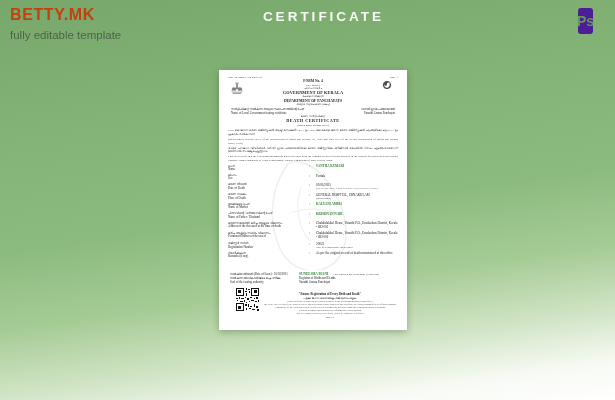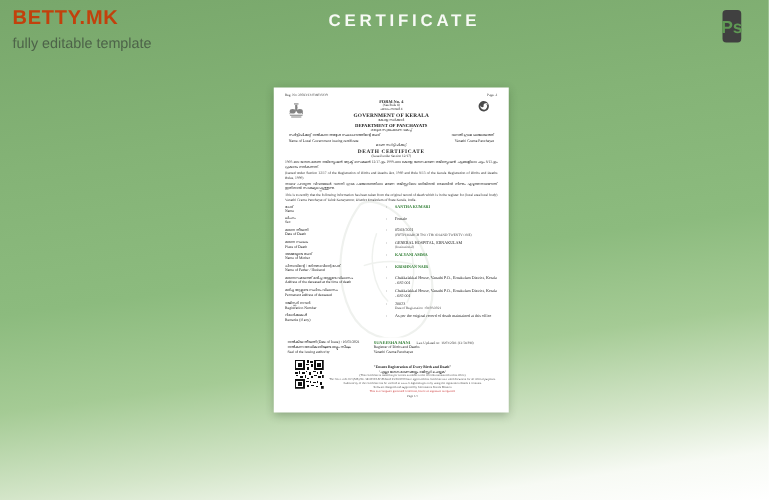--- a/index.html
+++ b/index.html
@@ -3,21 +3,21 @@
 <meta charset="utf-8">
 <style>
   html,body{margin:0;padding:0;}
   body{width:615px;height:400px;overflow:hidden;position:relative;
        font-family:"Liberation Sans",sans-serif;
        background:linear-gradient(172deg,#78a76b 0%,#84b376 28%,#8cbb7e 52%,#a5cb95 68%,#d3e5c8 82%,#f7faf4 92%,#ffffff 100%);}
   .brand{position:absolute;left:10px;top:6px;font-size:16px;font-weight:800;color:#c2410c;letter-spacing:.6px;}
   .tagline{position:absolute;left:10px;top:29px;font-size:11.5px;color:#4d6349;}
   .page-title{position:absolute;left:0;right:0;top:9px;text-align:center;font-size:13.5px;font-weight:bold;
               letter-spacing:3px;color:#f7faf5;padding-left:32px;}
-  .ps-badge{position:absolute;left:578px;top:8px;width:15px;height:26px;background:#404040;border-radius:3px;
+  .ps-badge{position:absolute;left:578px;top:8px;width:15px;height:26px;background:#4c1d95;border-radius:3px;
             display:flex;align-items:center;justify-content:center;font-weight:bold;font-size:14px;color:#5f9954;}
   
   .doc{position:absolute;left:219px;top:70px;width:188px;height:260px;background:#fff;
        box-shadow:0 2px 7px rgba(25,45,20,.30);overflow:hidden;}
   .doc-inner{width:376px;height:520px;transform:scale(.5);transform-origin:0 0;position:relative;
              box-sizing:border-box;padding:10px 18px;font-family:"Liberation Serif",serif;color:#222;}
   .doc-top{display:flex;justify-content:space-between;font-size:5.5px;color:#333;margin-bottom:2px;}
   .emblem{position:absolute;left:24px;top:24px;width:24px;height:28px;opacity:.85;}
   .swirl{position:absolute;right:30px;top:20px;width:20px;height:20px;}
   .watermark{position:absolute;left:70px;top:170px;width:240px;height:230px;opacity:.14;pointer-events:none;}

